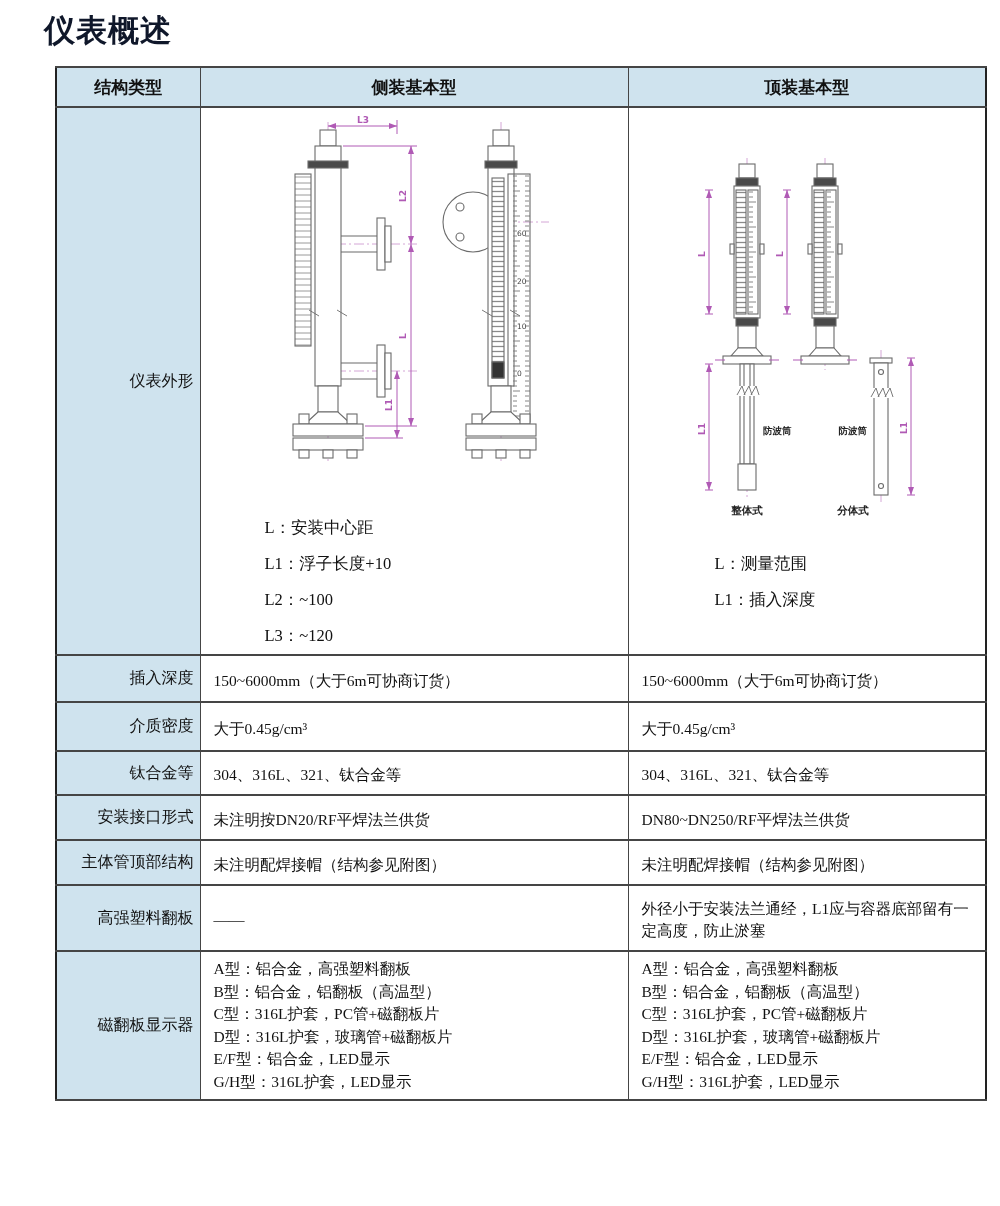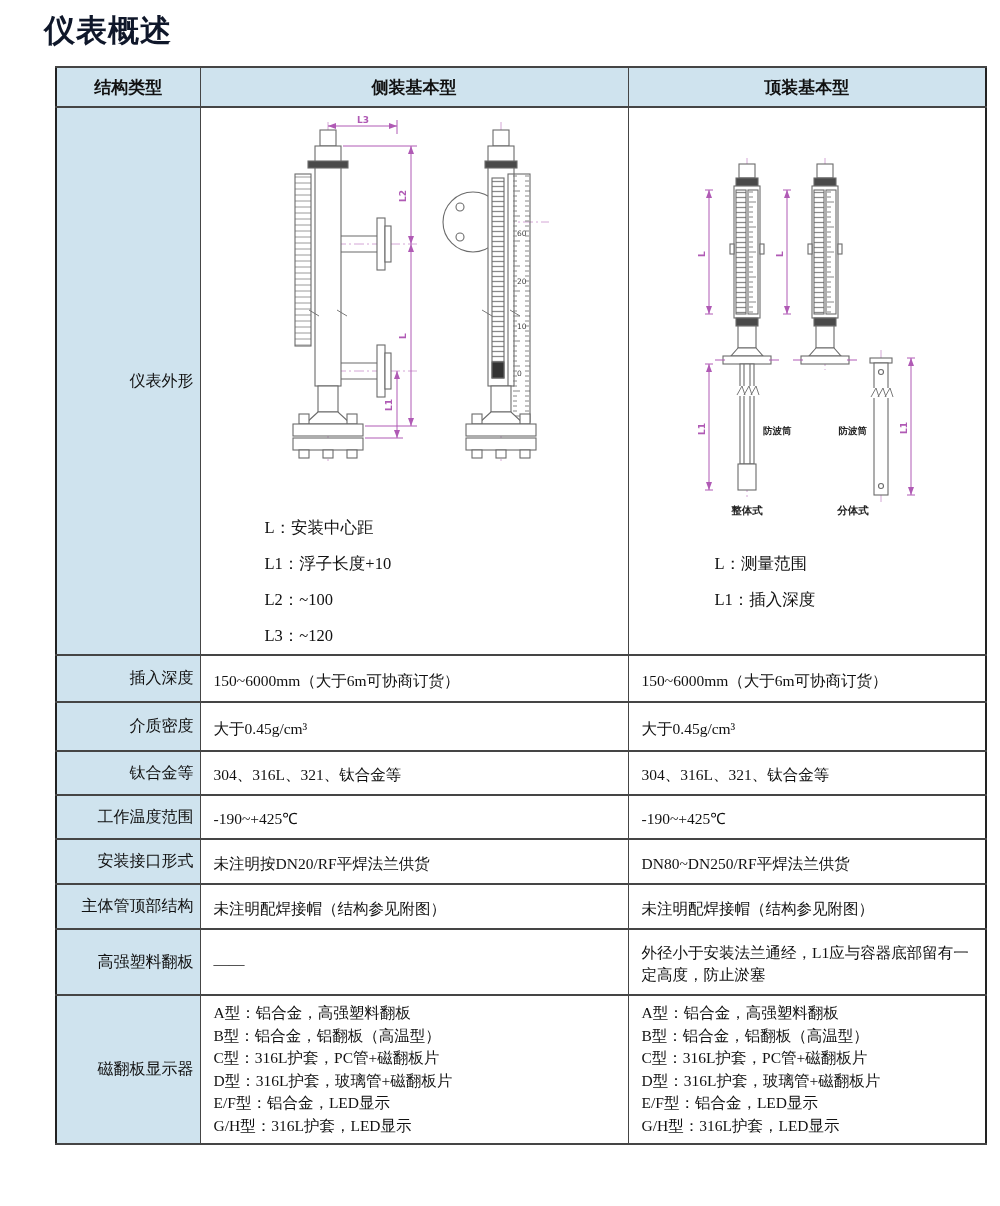--- a/index.html
+++ b/index.html
@@ -259,25 +259,20 @@
     <td class="val">大于0.45g/cm³</td>
   </tr>
 
 
   <tr class="r-h30">
     <td class="label-cell">钛合金等</td>
     <td colspan="2" class="val">304、316L、321、钛合金等</td>
     <td class="val">304、316L、321、钛合金等</td>
   </tr>
 
-  <tr class="r-h30">
-    <td class="label-cell">工作温度范围</td>
-    <td colspan="2" class="val">-190~+425℃</td>
-    <td class="val">-190~+425℃</td>
-  </tr>
 
   <tr class="r-h31">
     <td class="label-cell">安装接口形式</td>
     <td colspan="2" class="val">未注明按DN20/RF平焊法兰供货</td>
     <td class="val">DN80~DN250/RF平焊法兰供货</td>
   </tr>
 
   <tr class="r-h31">
     <td class="label-cell">主体管顶部结构</td>
     <td colspan="2" class="val">未注明配焊接帽（结构参见附图）</td>

